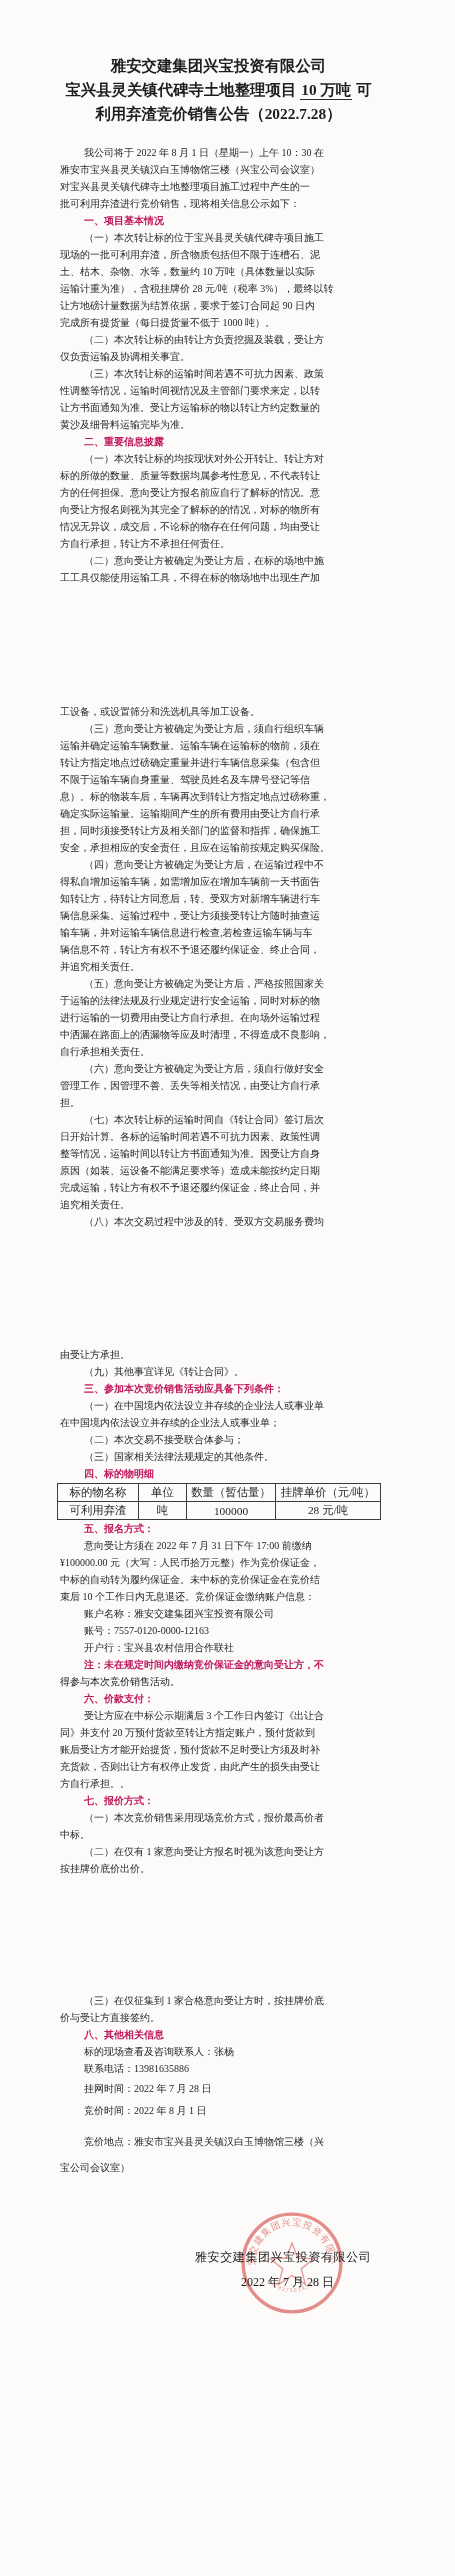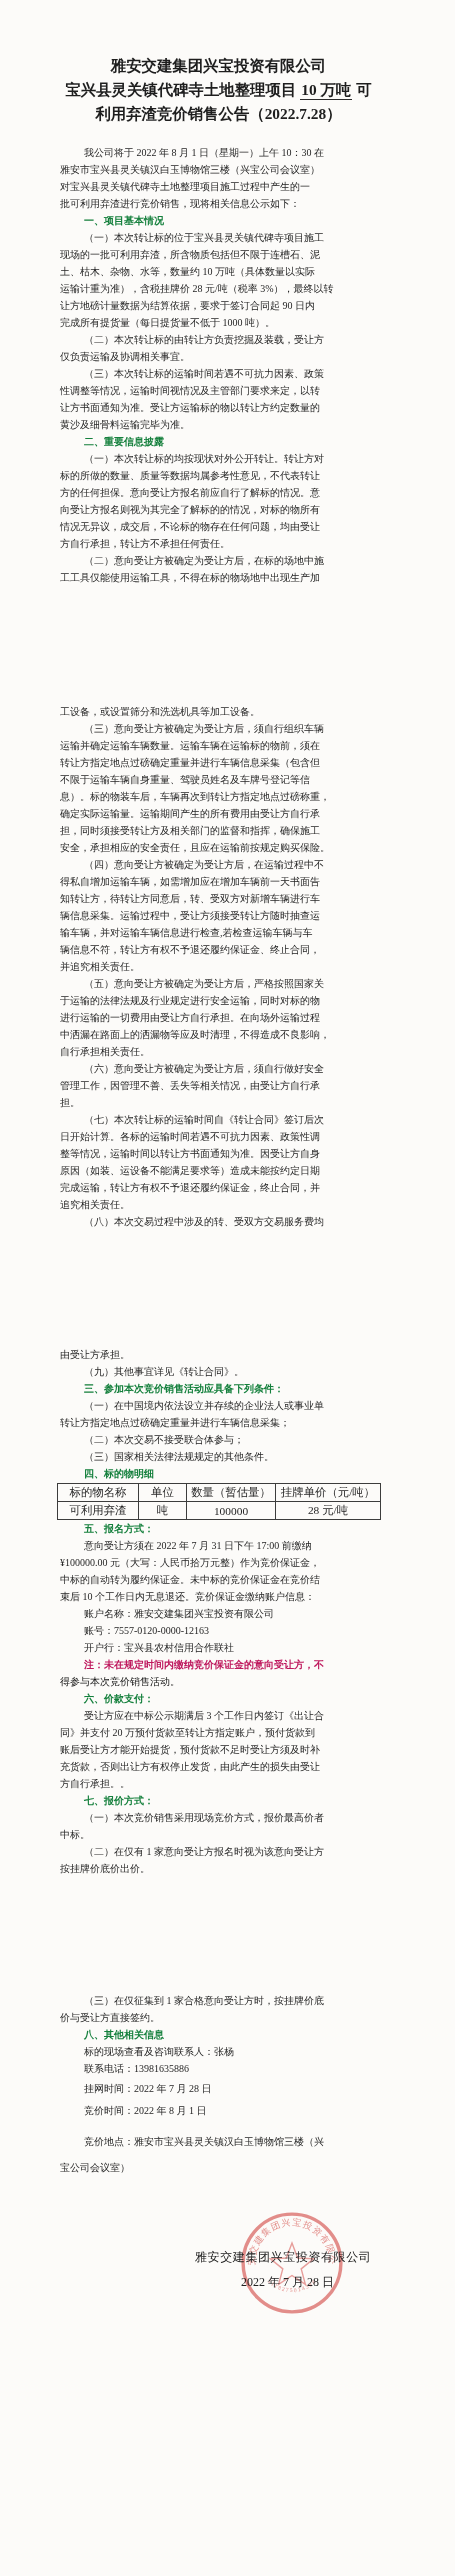--- a/index.html
+++ b/index.html
@@ -13,21 +13,21 @@
   }
   .title-block{
     position:absolute;left:57px;top:54px;width:323px;
     text-align:center;font-weight:bold;font-size:15.4px;line-height:24px;
     color:#1e1e1e;white-space:nowrap;
   }
   .u{border-bottom:1.1px solid #2b2b2b;padding:0 1.1px 0.6px 1.1px;margin-top:43px;}
   .lines{position:absolute;left:60px;width:319px;font-size:10px;line-height:17px;}
   .line{height:17px;white-space:nowrap;}
   .pi{padding-left:24px;}
-  .h{padding-left:24px;font-weight:bold;color:#15803d;}
+  .h{padding-left:24px;font-weight:bold;color:#be185d;}
   .bi{padding-left:24px;font-weight:bold;color:#be185d;}
   .b{font-weight:normal;color:#141414;}
   table.subject{
     position:absolute;left:57px;top:1483px;width:323px;
     border-collapse:collapse;font-size:11.4px;table-layout:fixed;
   }
   table.subject td,table.subject th{
     border:1.1px solid #3c3c3c;text-align:center;vertical-align:middle;
     height:17px;font-weight:normal;padding:0;white-space:nowrap;overflow:hidden;
   }
@@ -108,21 +108,21 @@
       <div class="line p">原因（如装、运设备不能满足要求等）造成未能按约定日期</div>
       <div class="line p">完成运输，转让方有权不予退还履约保证金，终止合同，并</div>
       <div class="line p">追究相关责任。</div>
       <div class="line pi">（八）本次交易过程中涉及的转、受双方交易服务费均</div>
     </div>
   <div class="lines" style="top:1346px">
       <div class="line p">由受让方承担。</div>
       <div class="line pi">（九）其他事宜详见《转让合同》。</div>
       <div class="line h">三、参加本次竞价销售活动应具备下列条件：</div>
       <div class="line pi">（一）在中国境内依法设立并存续的企业法人或事业单</div>
-      <div class="line p">转让方指定地点过磅确定重量并进行车辆信息采集；</div>
+      <div class="line p">在中国境内依法设立并存续的企业法人或事业单；</div>
       <div class="line pi">（二）本次交易不接受联合体参与；</div>
       <div class="line pi">（三）国家相关法律法规规定的其他条件。</div>
       <div class="line h">四、标的物明细</div>
     </div>
 
   <table class="subject">
     <colgroup>
         <col style="width:81px">
         <col style="width:48px">
         <col style="width:89px">

